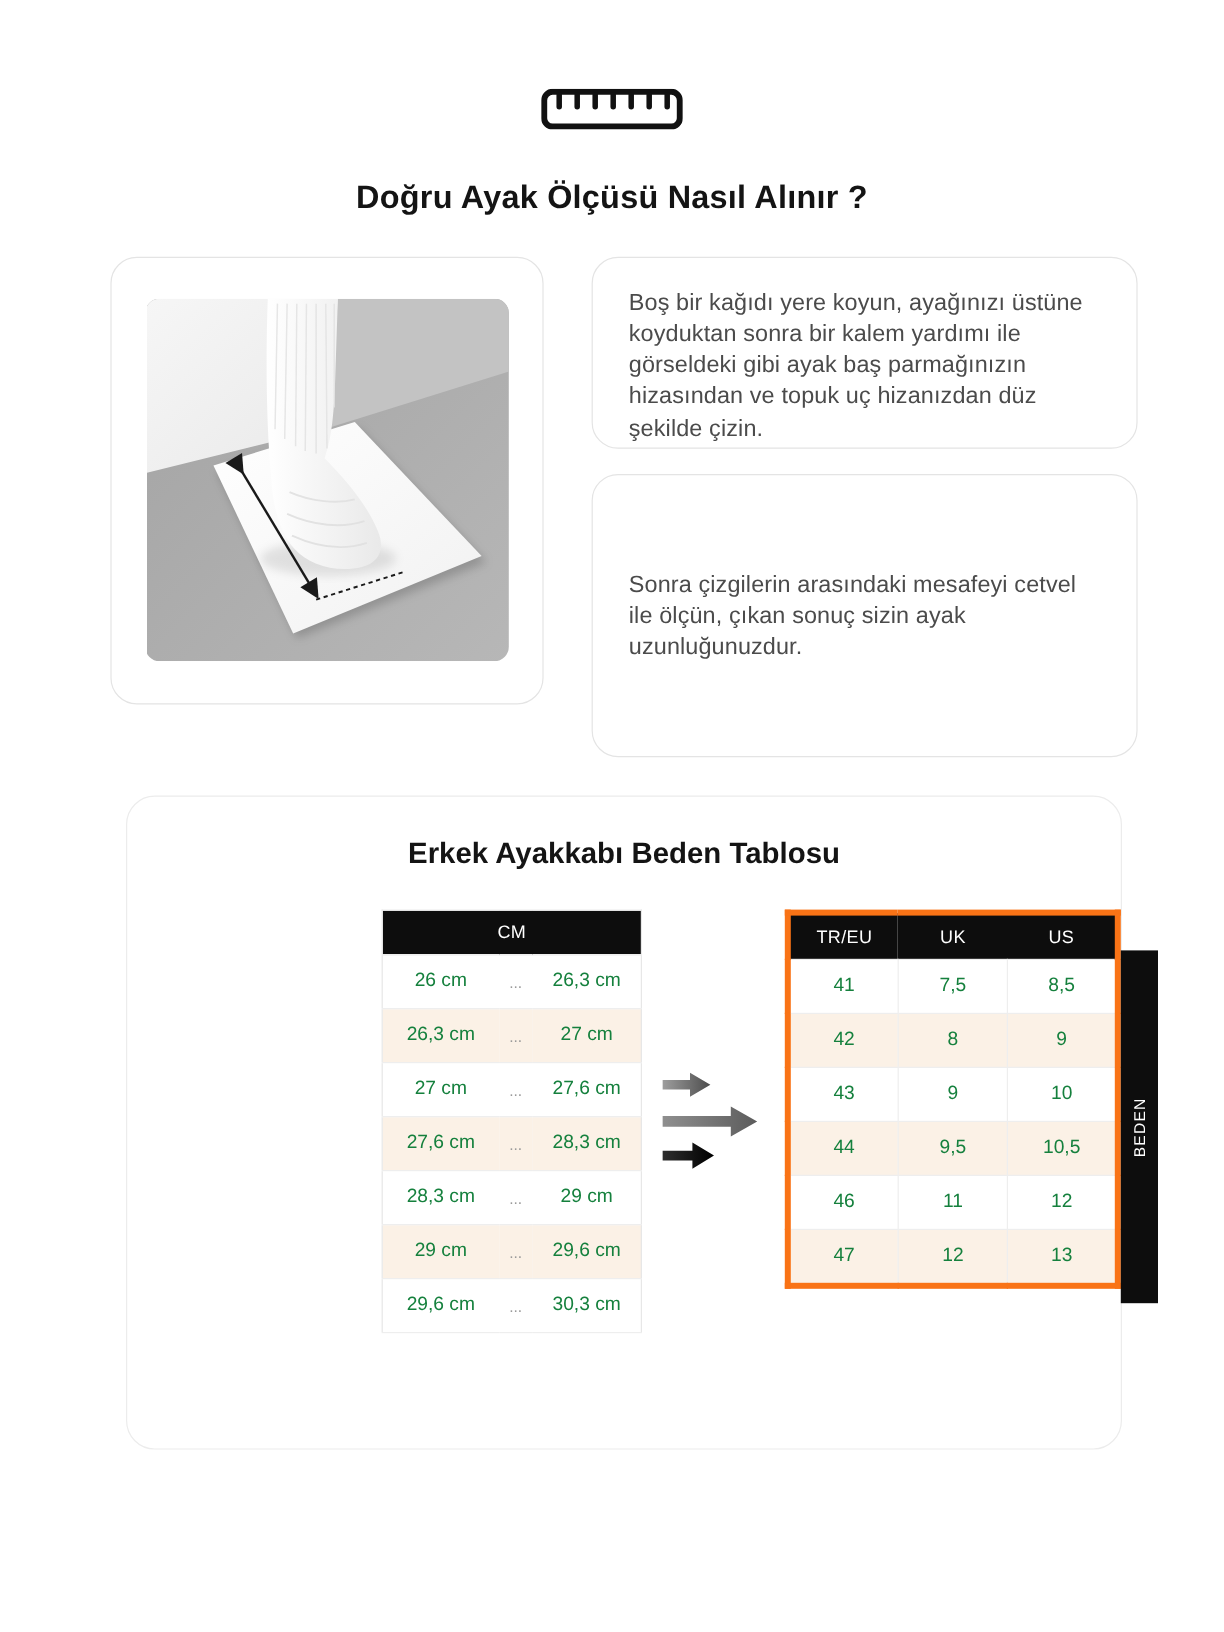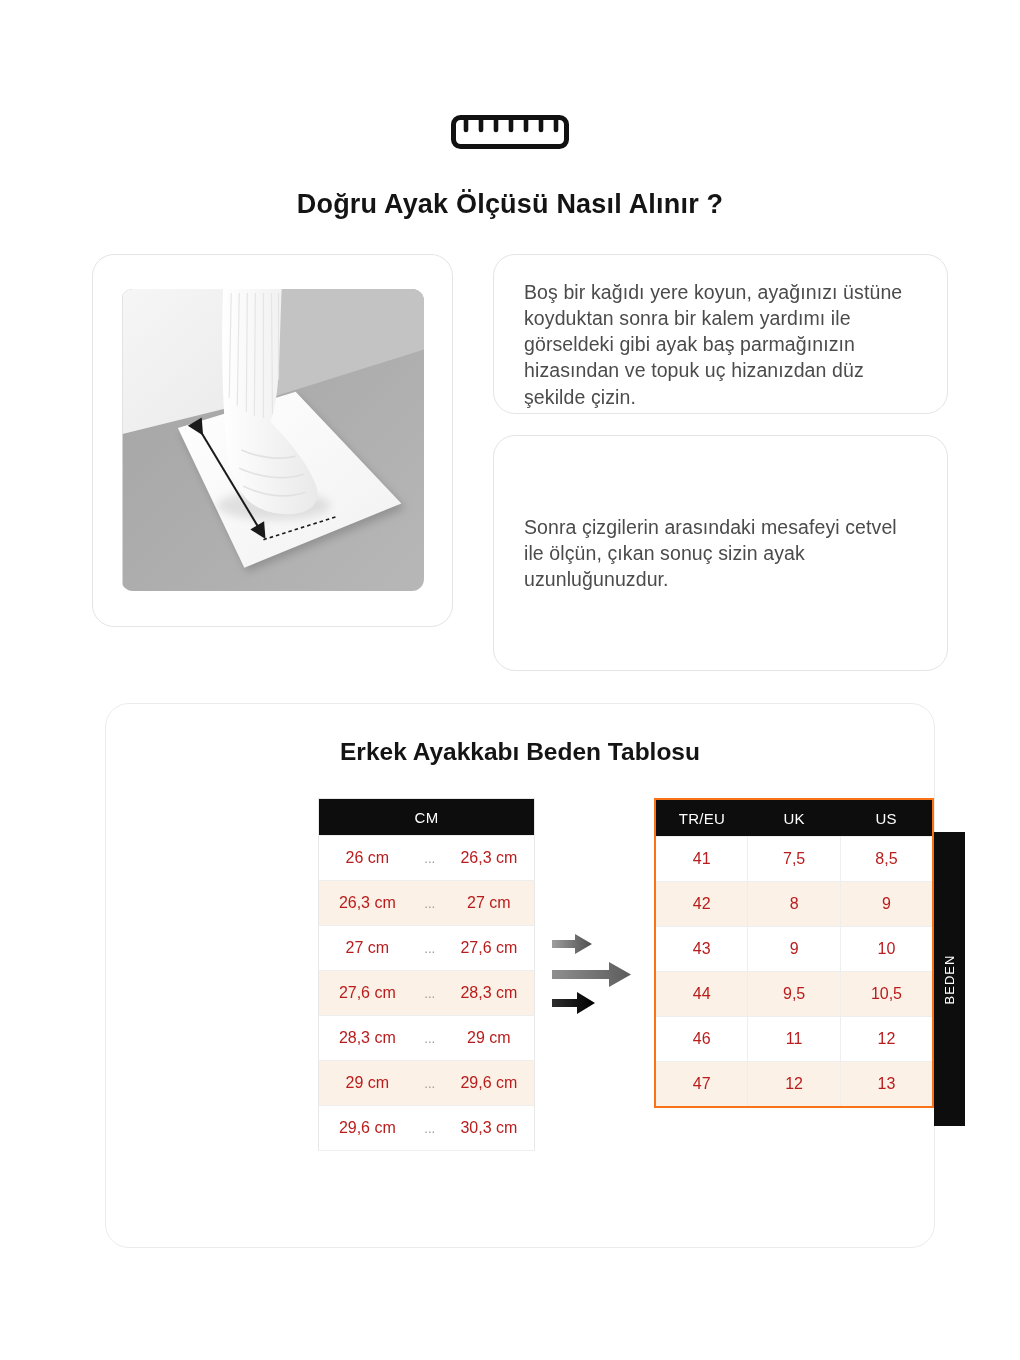--- a/index.html
+++ b/index.html
@@ -4,21 +4,21 @@
 <style>
   html,body{margin:0;padding:0;}
   body{
     width:1020px;height:1360px;background:#ffffff;
     font-family:"Liberation Sans",sans-serif;color:#1a1a1a;
     -webkit-font-smoothing:antialiased;
   }
   .page{width:1020px;height:1360px;overflow:hidden;}
 
   
-  .hero{padding-top:115px;text-align:center;}
+  .hero{padding-top:74px;text-align:center;}
   .ruler-wrap{display:inline-block;line-height:0;}
   .page-title{
     margin:36px 0 0 0;font-size:27px;font-weight:bold;color:#141414;letter-spacing:.2px;
   }
 
   
   .howto{display:flex;gap:40px;margin:34px 0 0 92px;width:844px;}
   .card{
     background:#fff;border:1px solid #e4e4e4;border-radius:22px;box-sizing:border-box;
   }
@@ -42,27 +42,27 @@
   }
   .tables-row{
     display:flex;justify-content:flex-end;align-items:flex-start;margin-top:32px;
   }
   table.tbl{border-collapse:collapse;table-layout:fixed;}
   .tbl th{
     background:#0d0d0d;color:#ffffff;height:34px;font-size:15px;font-weight:normal;
     letter-spacing:.3px;
   }
   .tbl td{
-    height:42px;text-align:center;font-size:16px;color:#b91c1c;background:#ffffff;
+    height:42px;text-align:center;font-size:16px;color:#15803d;background:#ffffff;
   }
   .tbl tbody tr:nth-child(even) td{background:#fbf1e6;}
   table.cm{width:217px;border:1px solid #e7e7e7;}
   .cm td{border-top:1px solid #eeeeee;border-bottom:1px solid #eeeeee;}
   .cm td.sep{font-size:13px;color:#9a9a9a;}
-  table.size{width:280px;border:2px solid #f97316;}
+  table.size{width:280px;border:5px solid #f97316;}
   .size td{border:1px solid #eeeeee;}
   .arrows-wrap{align-self:center;margin:0 12px 0 17px;line-height:0;}
   .sizewrap{position:relative;}
   .beden{
     position:absolute;left:280px;top:34px;width:31px;height:294px;background:#0d0d0d;
     display:flex;align-items:center;justify-content:center;
   }
   .beden span{
     transform:rotate(-90deg);color:#ffffff;font-size:13px;letter-spacing:1px;white-space:nowrap;
   }

